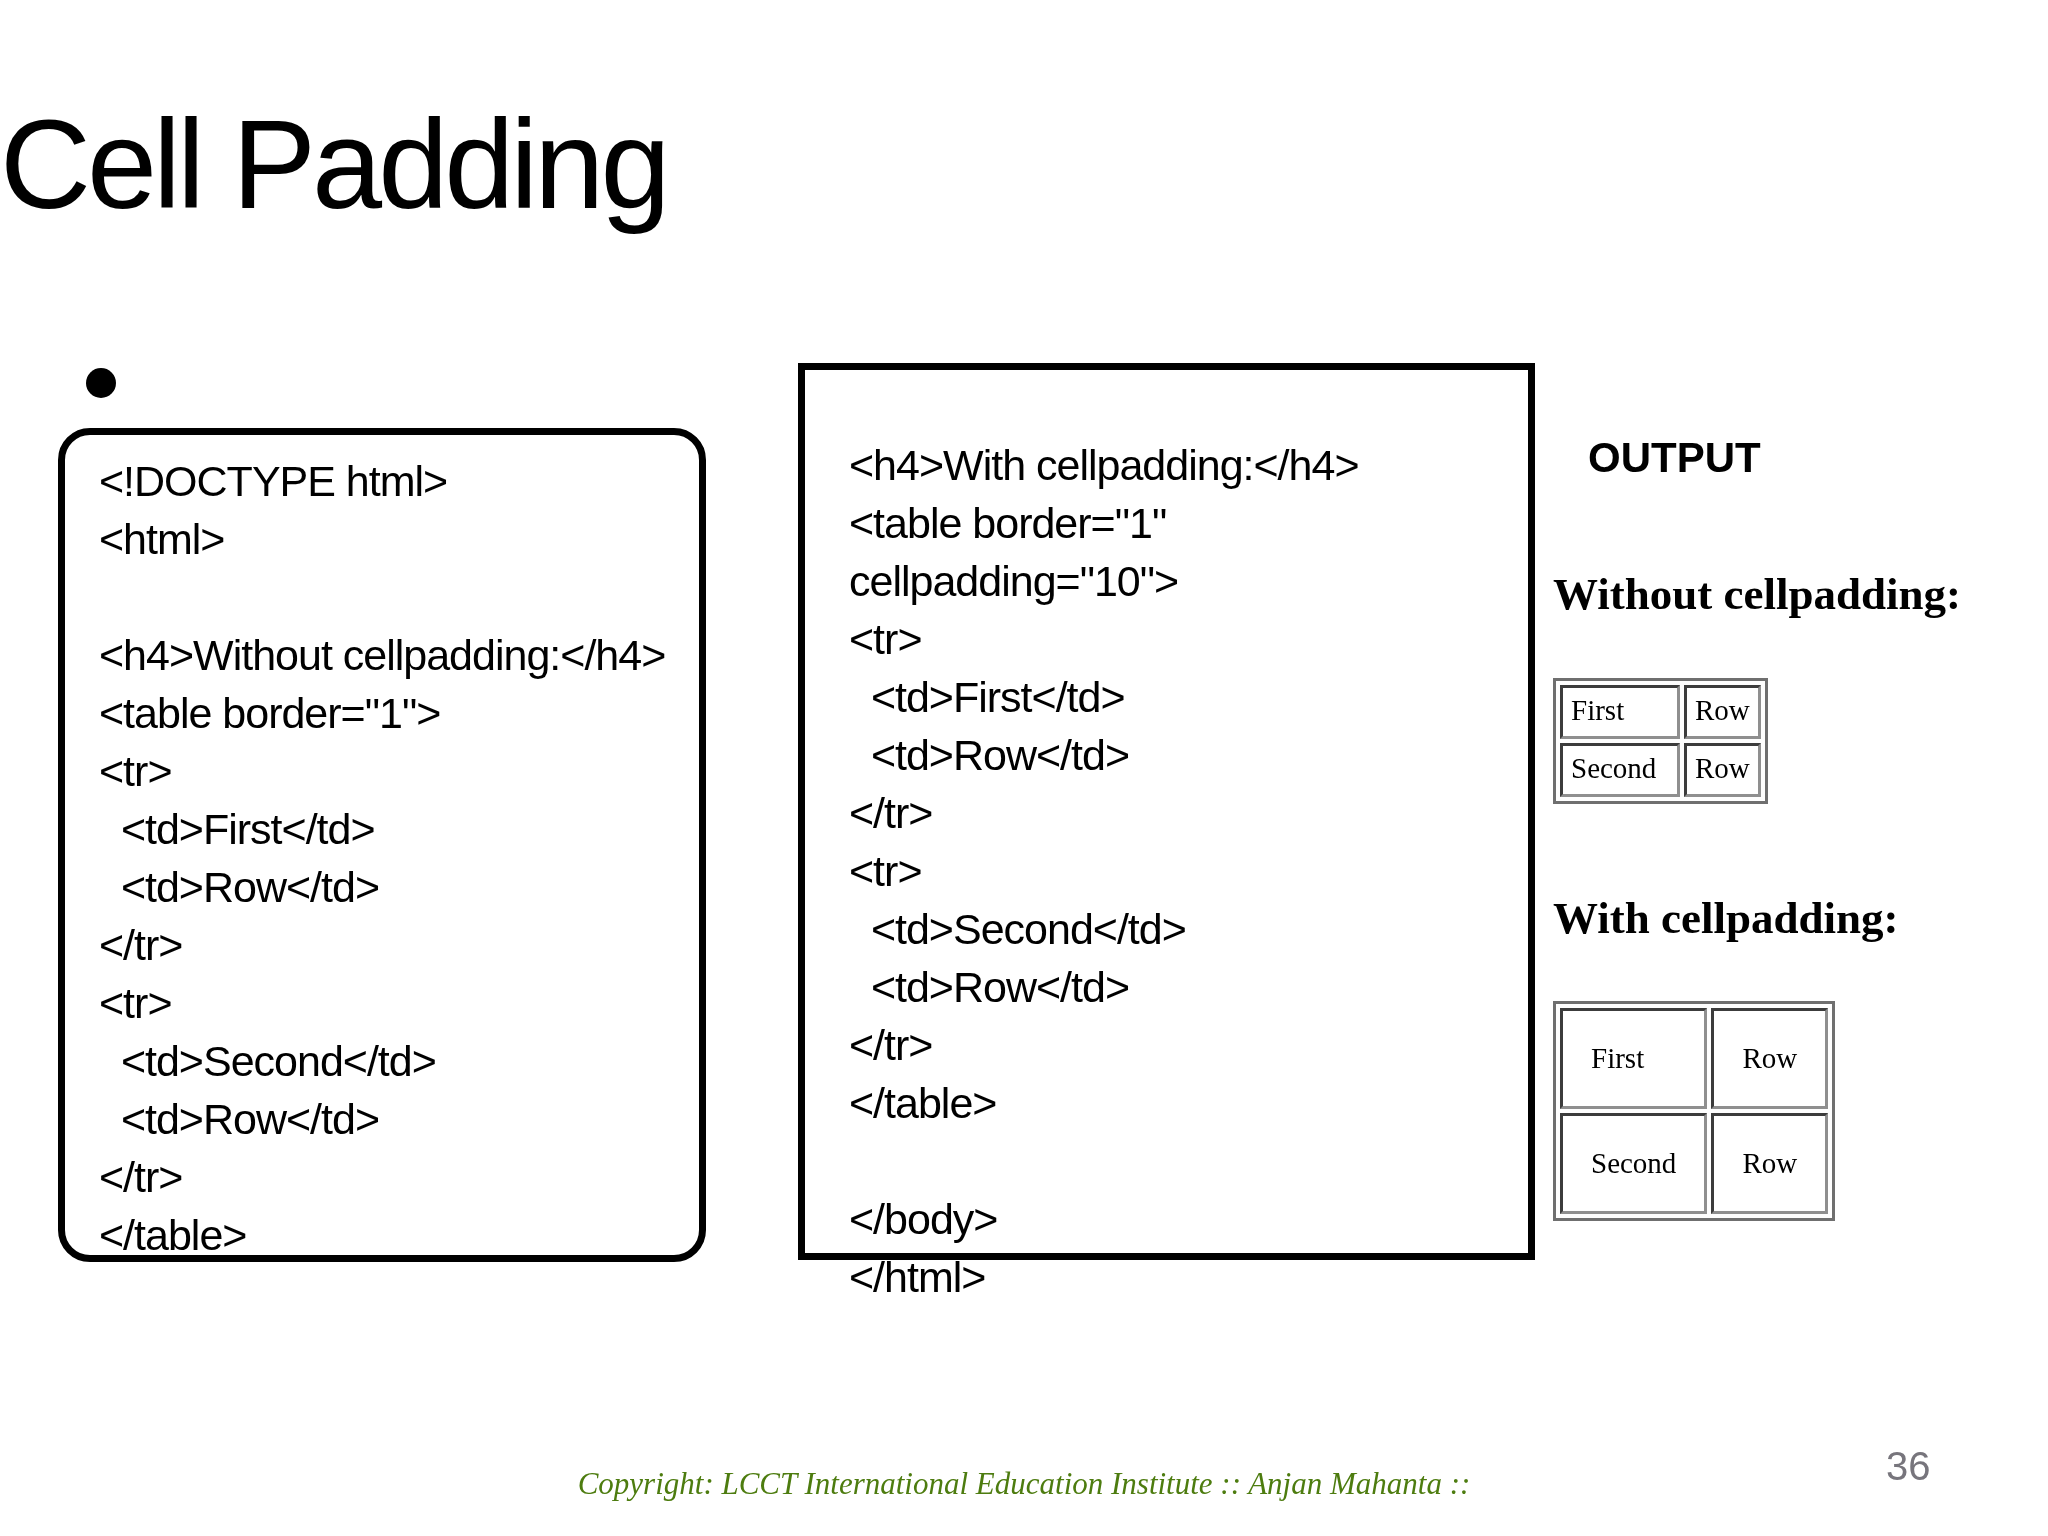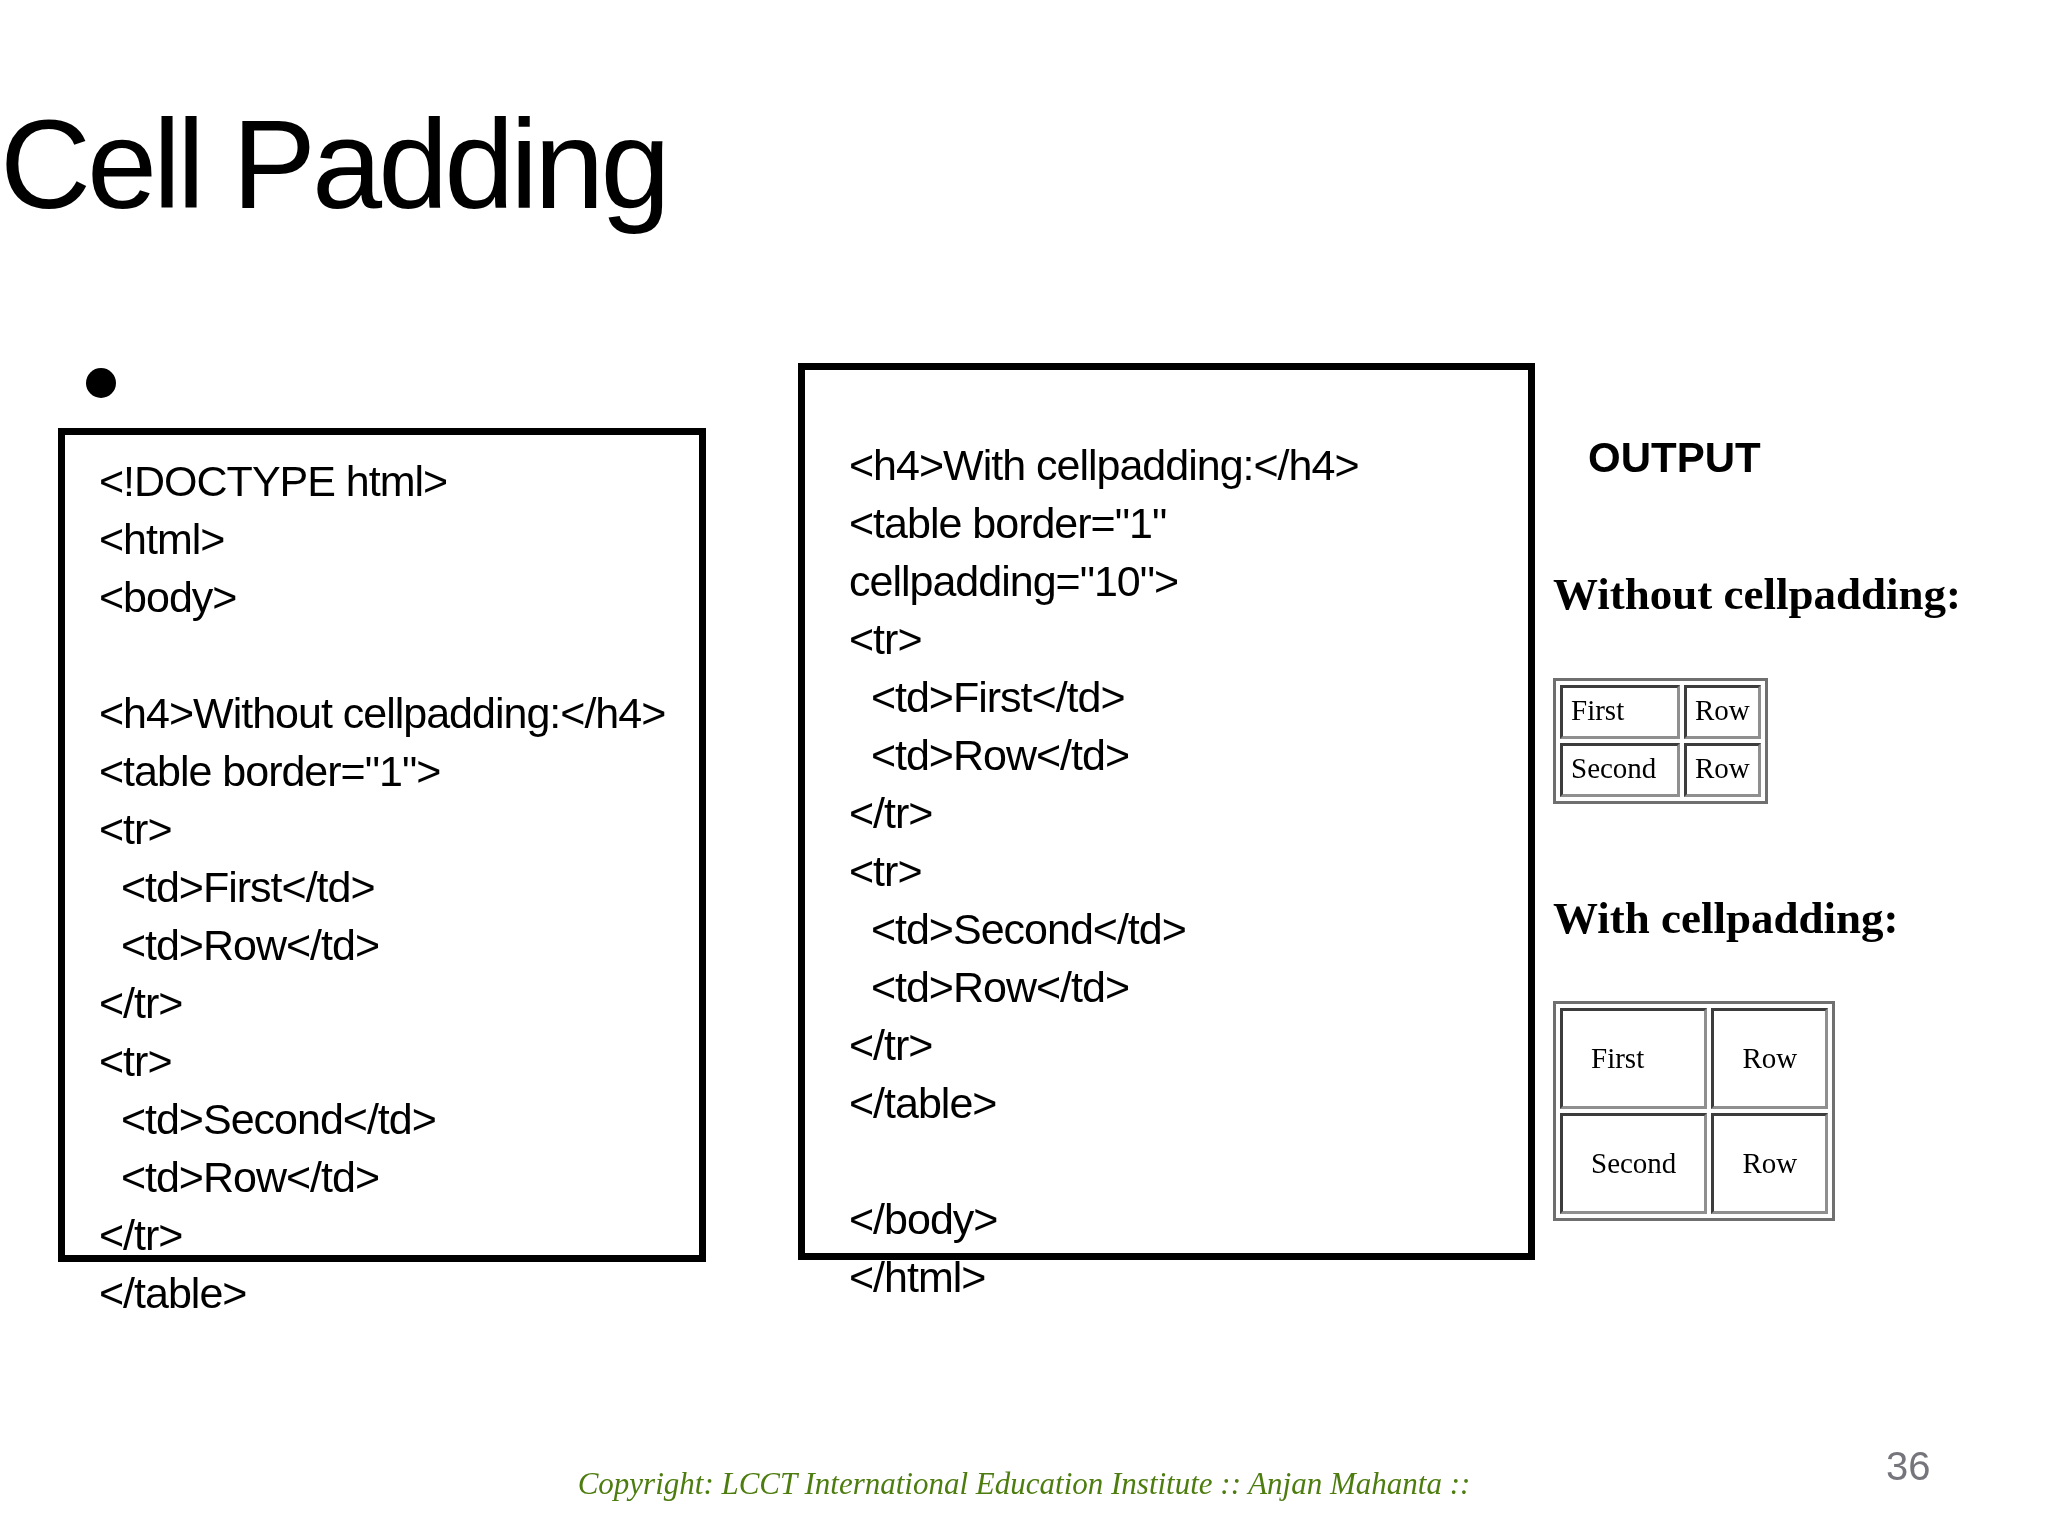--- a/index.html
+++ b/index.html
@@ -45,20 +45,21 @@
     position: absolute;
     border: 7px solid #000;
     background: #fff;
   }
   .code-box.left {
     left: 58px;
     top: 428px;
     width: 648px;
     height: 834px;
     padding: 17px 10px 0 34px;
+    border-radius: 32px;
   }
   .code-box.right {
     left: 798px;
     top: 363px;
     width: 737px;
     height: 897px;
     padding: 66px 10px 0 44px;
   }
   .code-line {
     font-size: 43px;
@@ -134,21 +135,20 @@
 
 <div class="slide">
 
   <div class="slide-title">Cell Padding</div>
 
   <div class="bullet-dot"></div>
 
   <div class="code-box left">
     <div class="code-line">&lt;!DOCTYPE html&gt;</div>
     <div class="code-line">&lt;html&gt;</div>
-    <div class="code-line">&lt;body&gt;</div>
     <div class="code-line"></div>
     <div class="code-line">&lt;h4&gt;Without cellpadding:&lt;/h4&gt;</div>
     <div class="code-line">&lt;table border="1"&gt;</div>
     <div class="code-line">&lt;tr&gt;</div>
     <div class="code-line">  &lt;td&gt;First&lt;/td&gt;</div>
     <div class="code-line">  &lt;td&gt;Row&lt;/td&gt;</div>
     <div class="code-line">&lt;/tr&gt;</div>
     <div class="code-line">&lt;tr&gt;</div>
     <div class="code-line">  &lt;td&gt;Second&lt;/td&gt;</div>
     <div class="code-line">  &lt;td&gt;Row&lt;/td&gt;</div>

